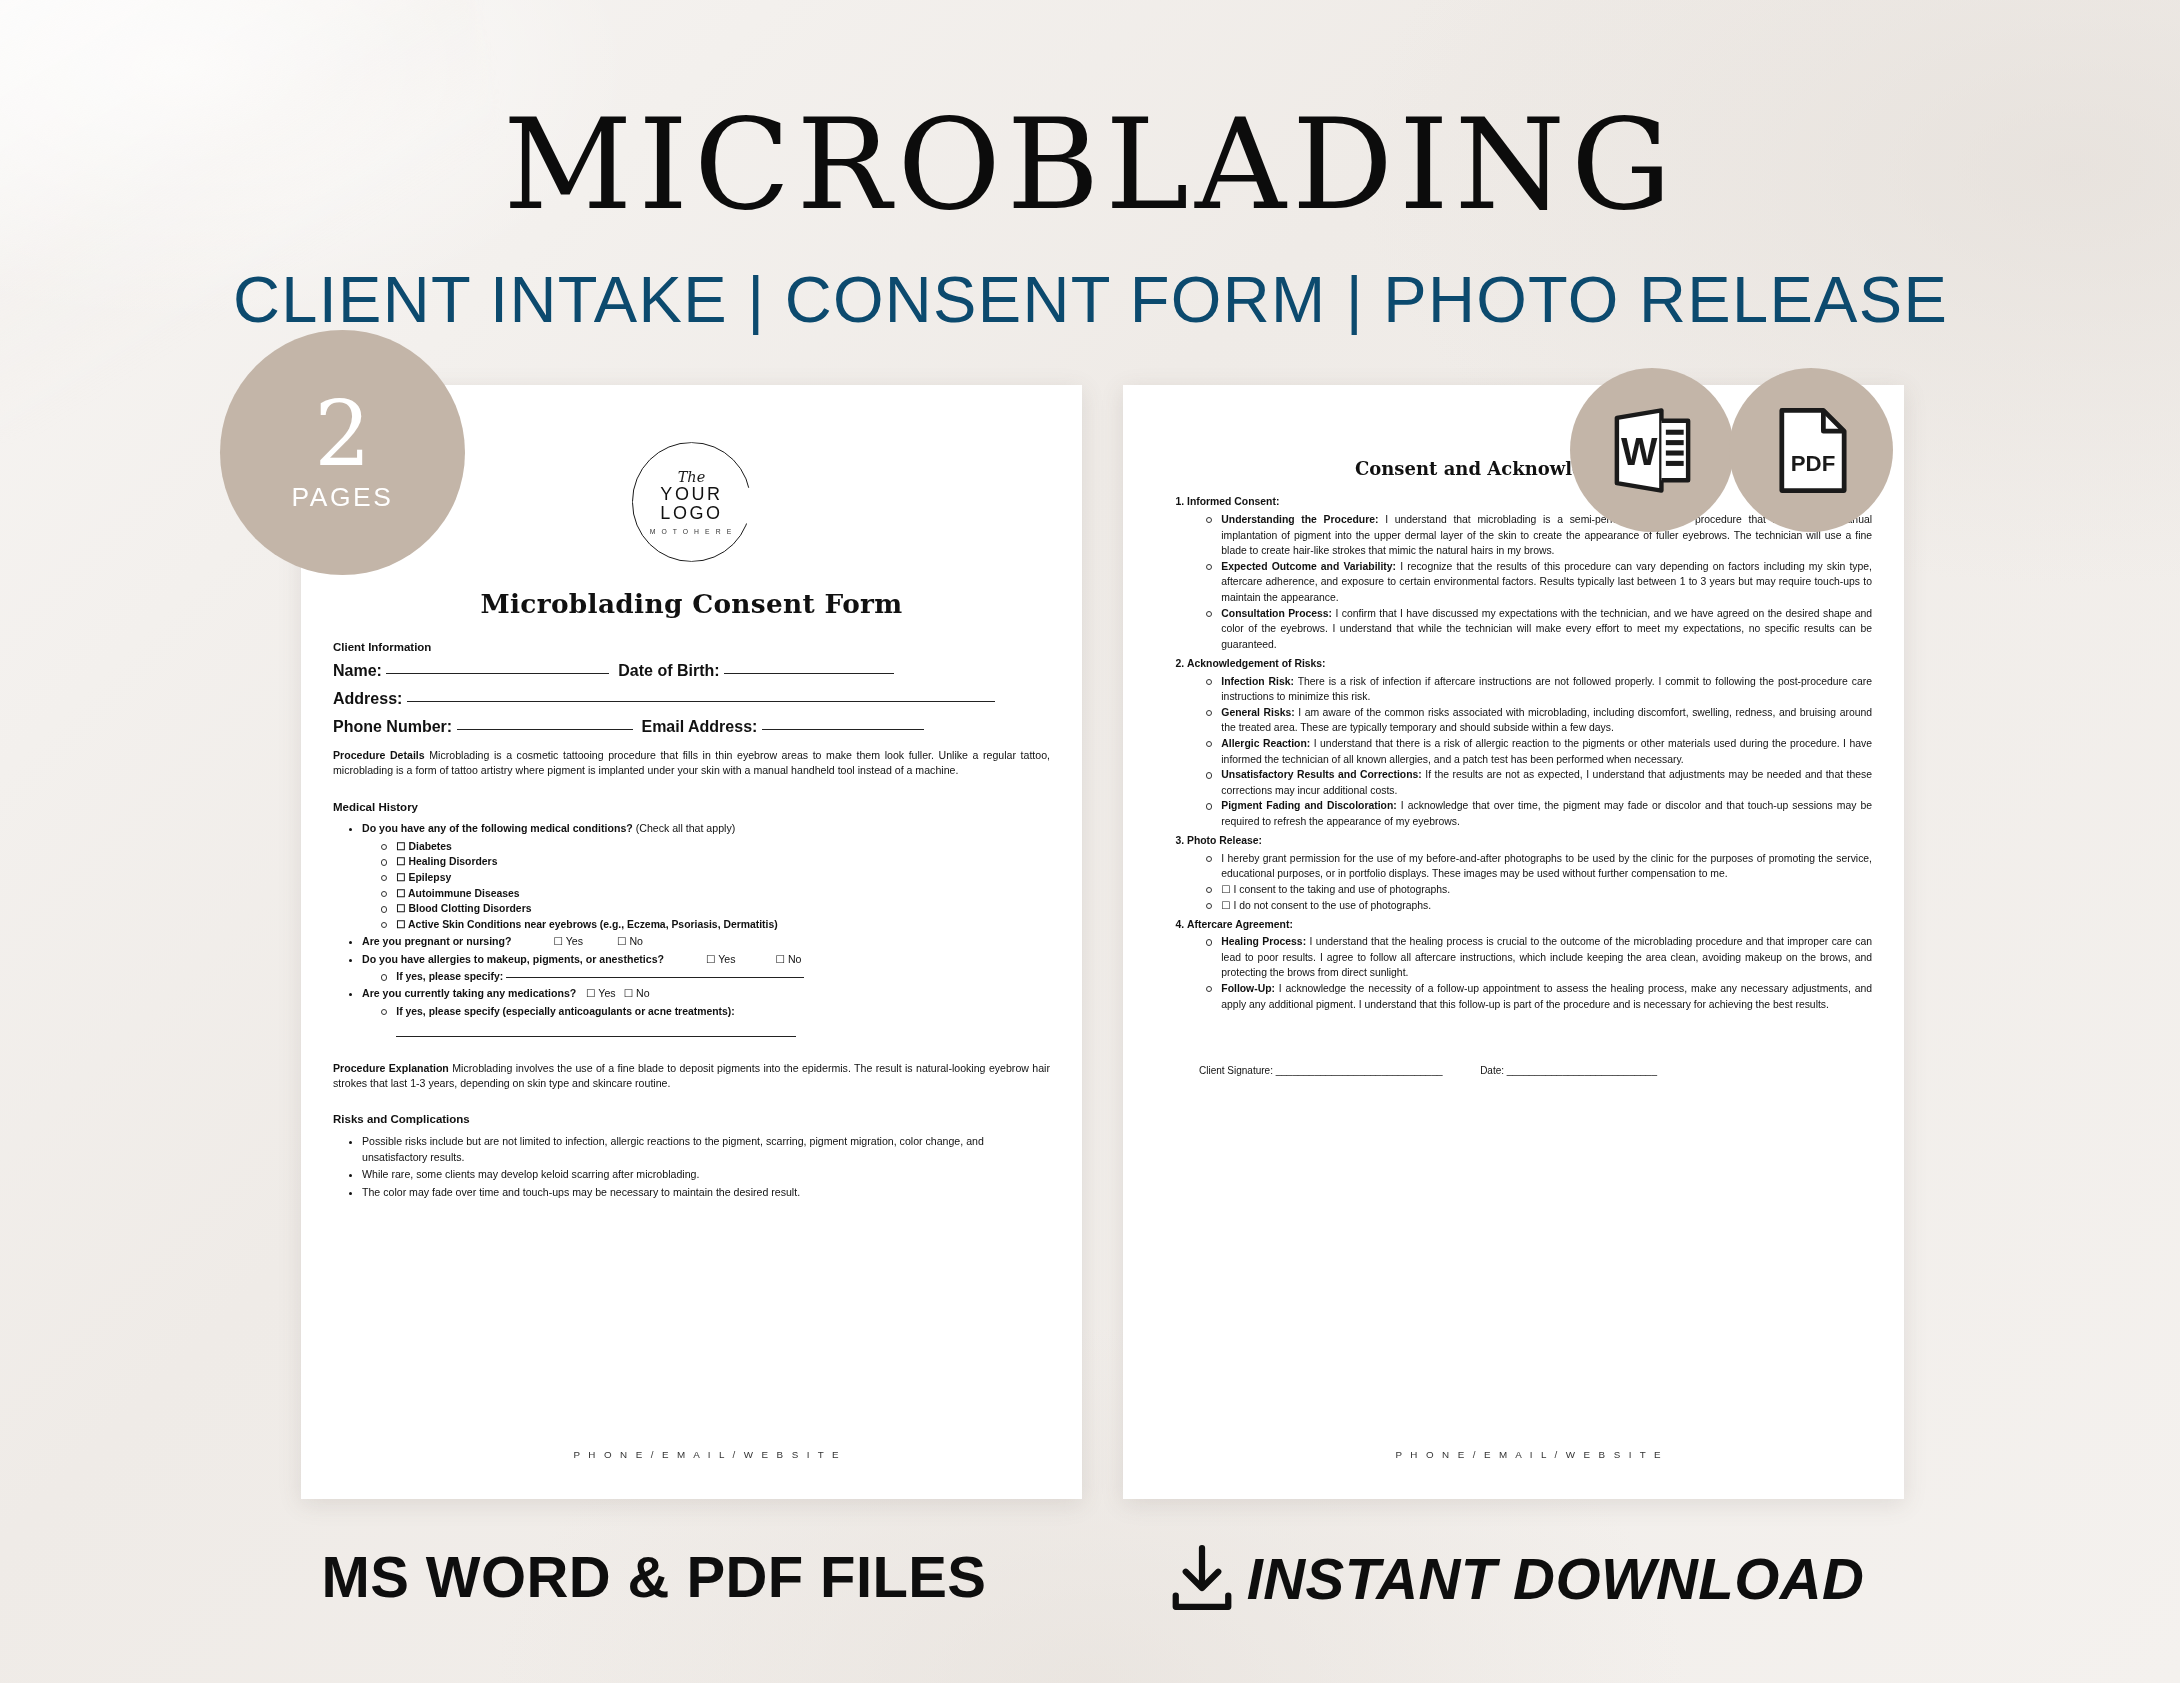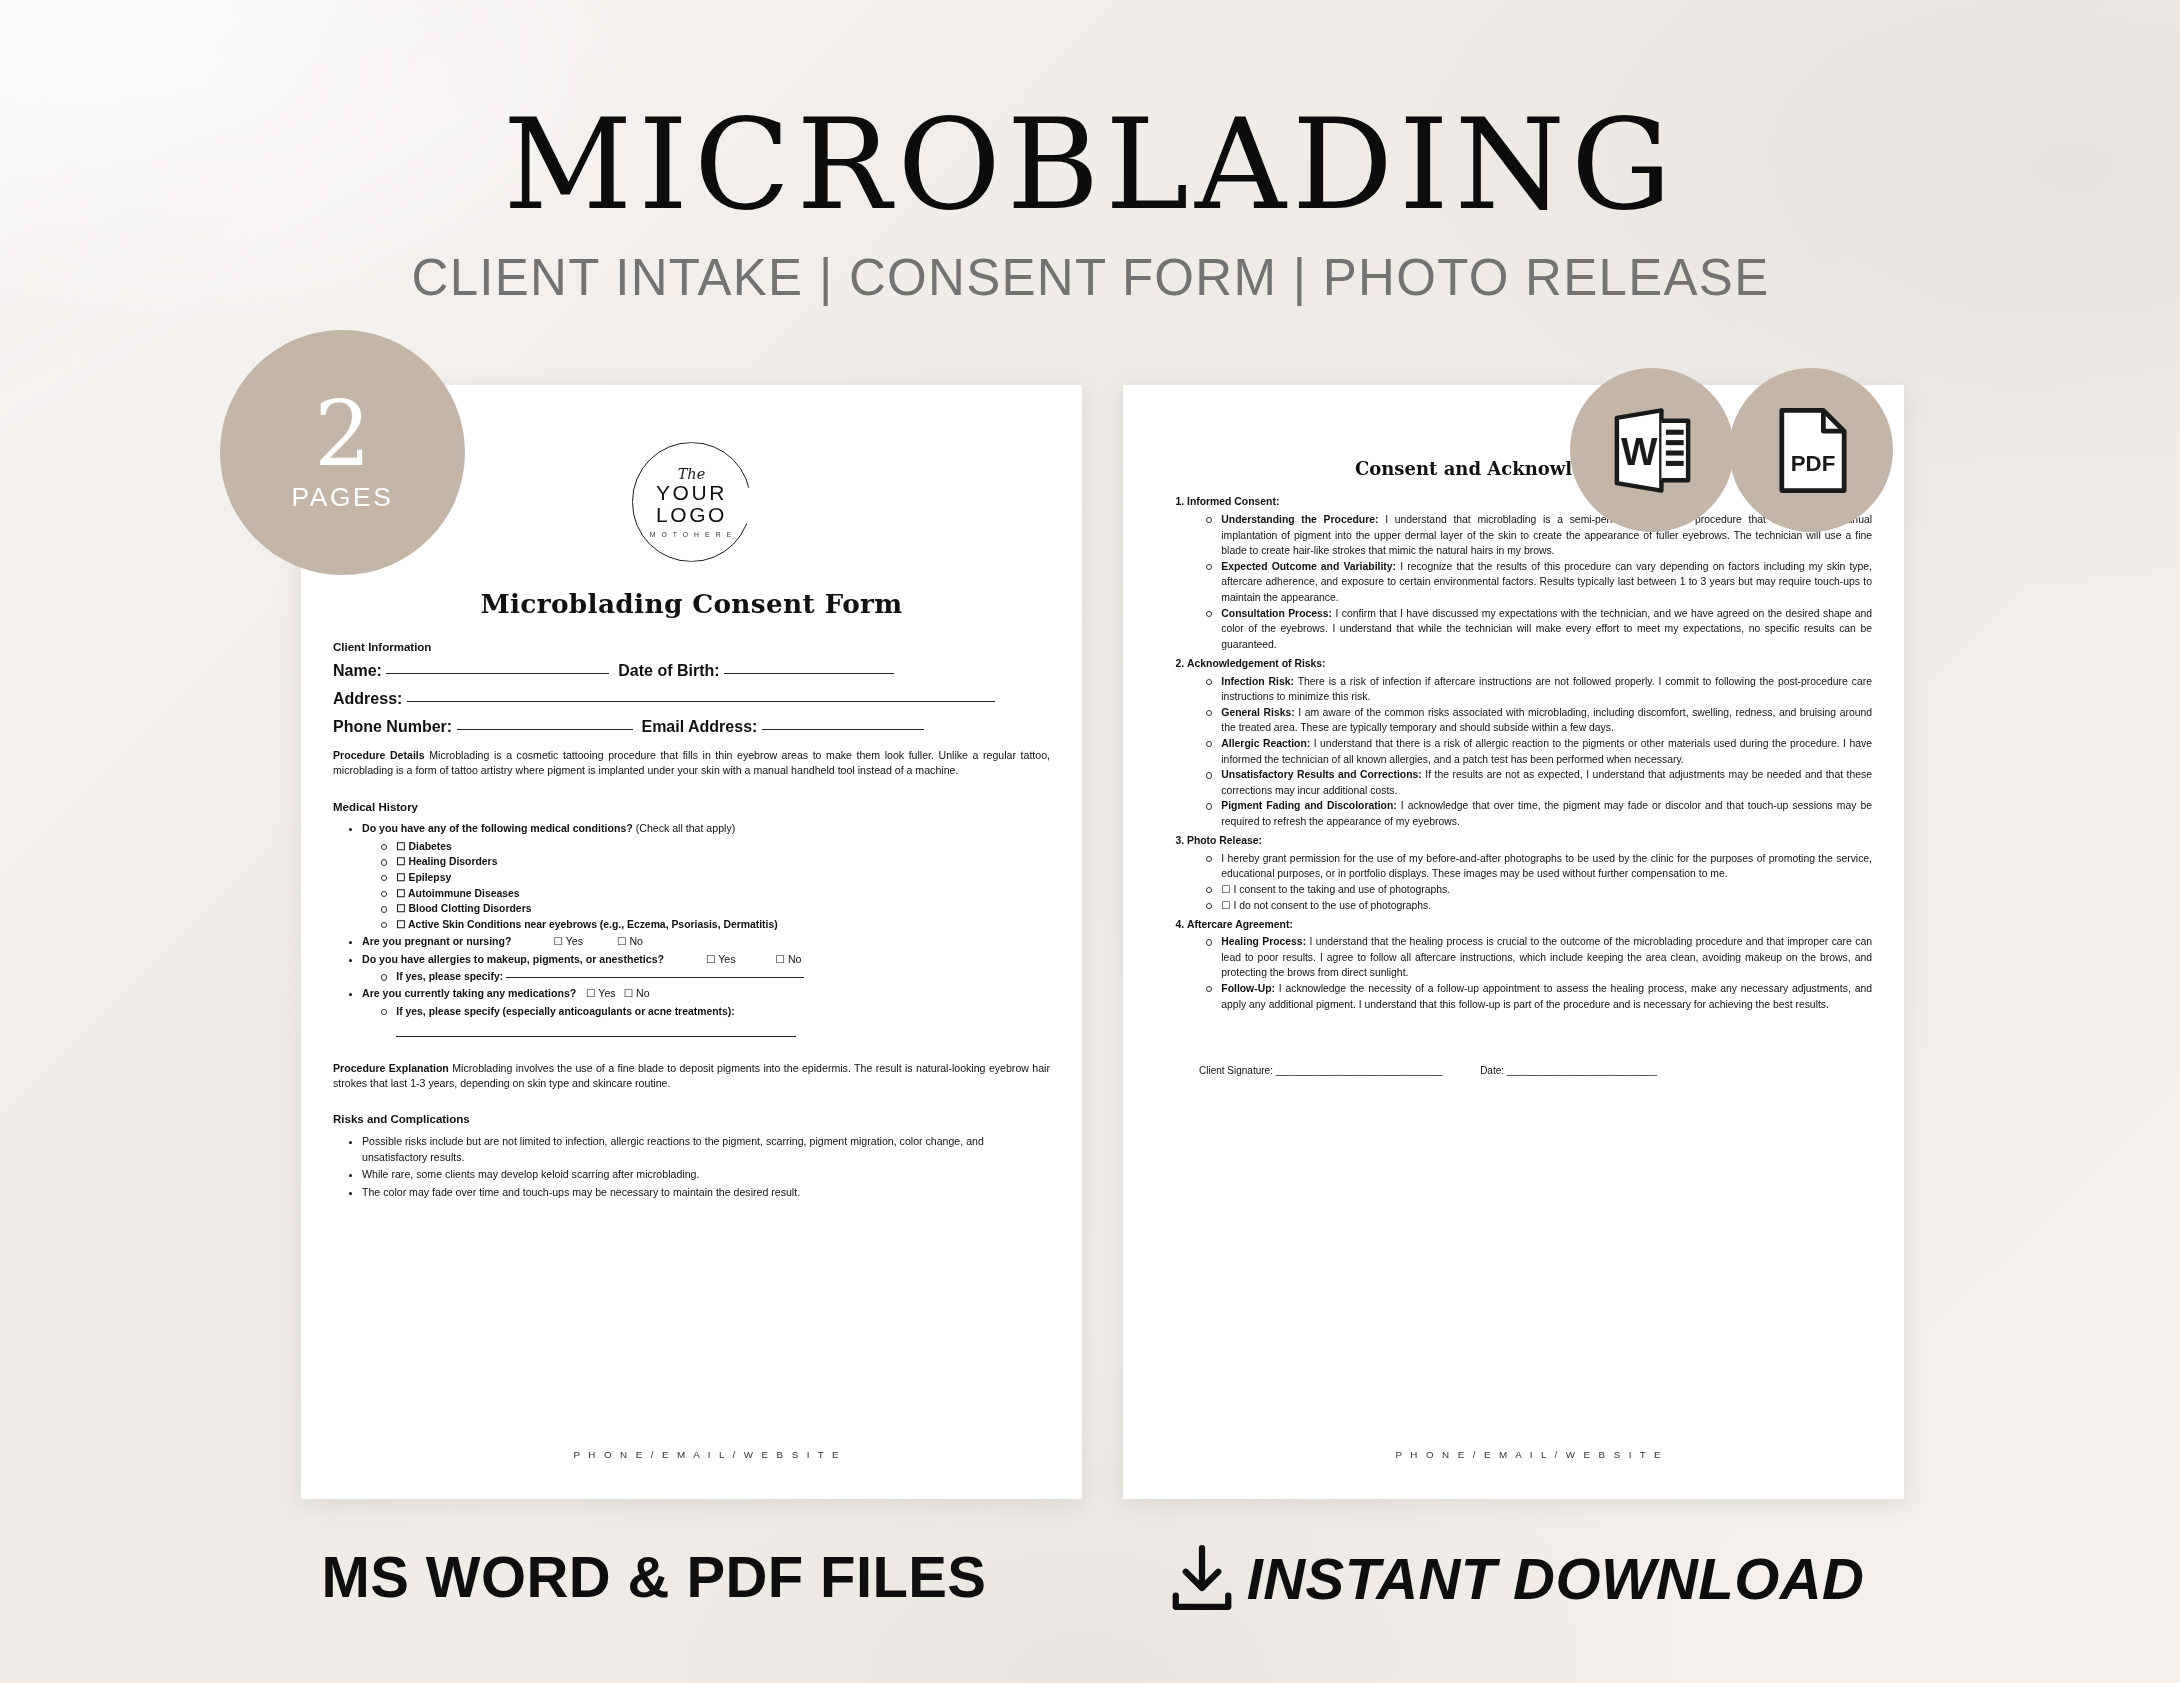--- a/index.html
+++ b/index.html
@@ -32,26 +32,26 @@
   .main-title {
     font-family:"DejaVu Serif", serif;
     font-size:126px;
     letter-spacing:6px;
     font-weight:400;
     line-height:1;
     color:#0c0c0c;
     margin:0;
   }
   .sub-title {
-    margin-top:20px;
+    margin-top:34px;
     font-family:"Liberation Sans", sans-serif;
-    font-size:51px;
+    font-size:65px;
     letter-spacing:1.3px;
     font-weight:400;
-    color:#737373;
+    color:#0c4a6e;
   }
 
   
   .sheet {
     position:absolute;
     background:#fff;
     box-shadow:0 5.1px 22px rgba(90,80,72,0.13);
   }
   #sheet-left  { left:301px;  top:385px; width:781px;  height:1114px; }
   #sheet-right { left:1123px; top:385px; width:781px;  height:1114px; }
@@ -77,21 +77,21 @@
     position:absolute; left:50%; transform:translateX(-50%);
     top:53px; width:128px; height:128px;
     display:flex; flex-direction:column; align-items:center; justify-content:center;
     text-align:center;
   }
   .logo .ring {
     position:absolute; inset:4.3px; border:1.3px solid #1a1a1a; border-radius:50%;
     clip-path: polygon(0 0, 100% 0, 100% 38%, 78% 38%, 78% 68%, 100% 68%, 100% 100%, 0 100%);
   }
   .logo .script { font-family:"DejaVu Serif", serif; font-style:italic; font-size:14.5px; color:#1a1a1a; }
-  .logo .big { font-family:"Liberation Sans", sans-serif; font-size:21px; letter-spacing:2.6px; line-height:1.05; }
+  .logo .big { font-family:"Liberation Sans", sans-serif; font-size:18px; letter-spacing:2.6px; line-height:1.05; }
   .logo .tiny { font-size:6.8px; letter-spacing:2.1px; margin-top:5.1px; color:#333; }
 
   .doc-inner { padding:0 32px; }
   .doc-title {
     text-align:center;
     font-family:"DejaVu Serif", serif;
     font-weight:700;
     font-size:26.4px;
     margin:203px 0 0 0;
     letter-spacing:0.3px;

